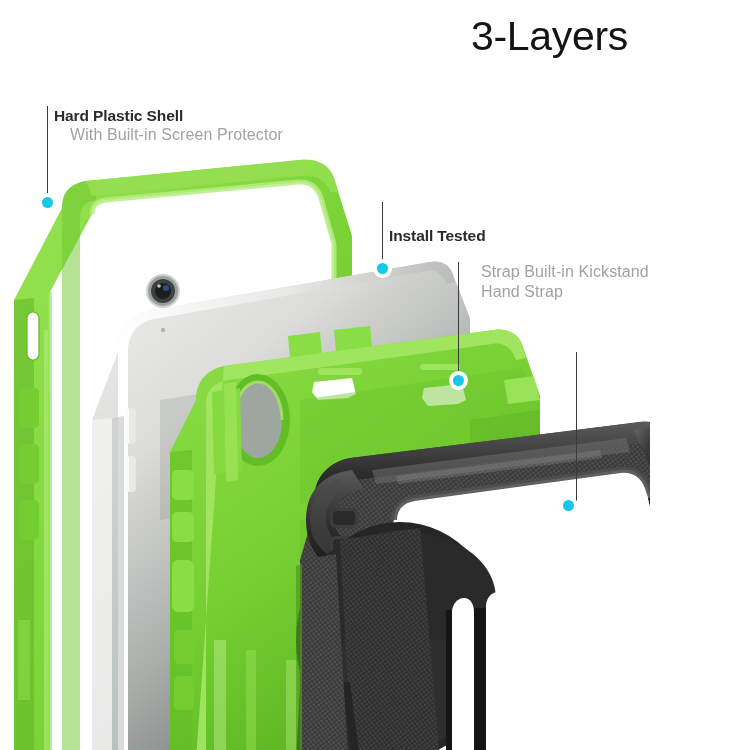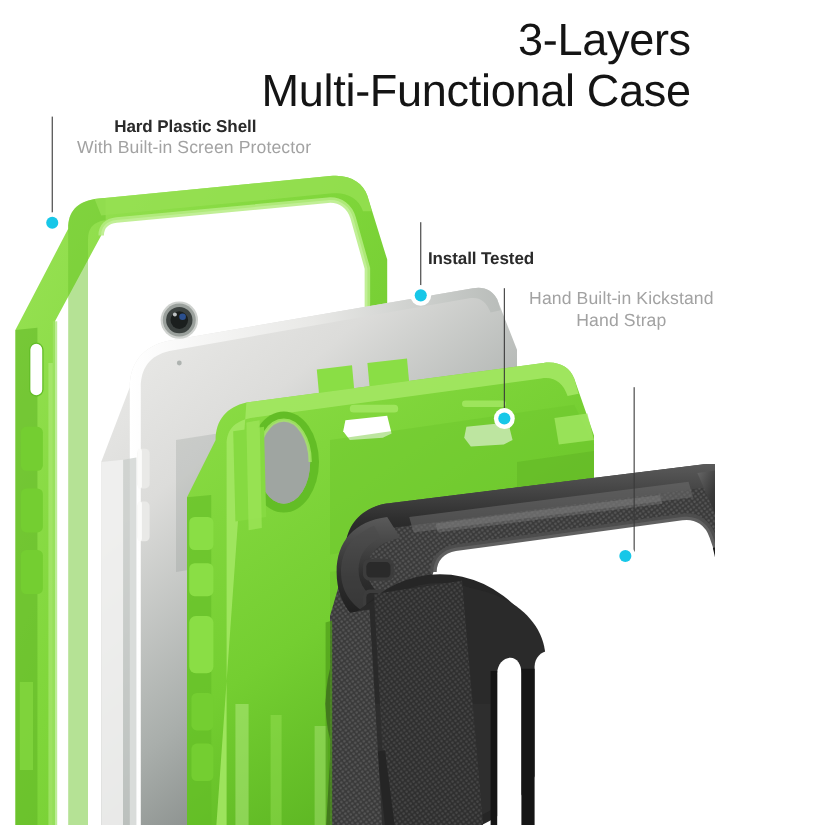--- a/index.html
+++ b/index.html
@@ -21,21 +21,21 @@
     display:block;
     font-size:41px;
     line-height:1.12;
     font-weight:300;
     color:#141414;
     letter-spacing:-0.3px;
     white-space:nowrap;
   }
 
   
-  .callout { position:absolute; z-index:62;text-align:center; }
+  .callout { position:absolute; z-index:62; }
   .callout .head {
     font-size:15.5px;
     font-weight:bold;
     color:#2a2a2a;
     line-height:1.25;
     white-space:nowrap;
     letter-spacing:-0.1px;
   }
   .callout .sub {
     font-size:16px;
@@ -351,39 +351,38 @@
 
           <path d="M296,566 L302,564 L302,758 L296,760 Z" fill="#4f9c1a" opacity="0.7"></path>
         </g>
 
       </g>
     </svg>
   </div>
 
   <div class="title-block">
     <span class="title-line">3-Layers</span>
-    <span class="title-line">Multi-Functional Case</span>
   </div>
 
   <div id="callout-layer">
       <div class="lead-line" style="left: 47px; top: 106px; height: 96px;"></div>
       <div class="lead-dot ringed" style="left: 41.5px; top: 196.5px; background: rgb(23, 199, 232);"></div>
       <div class="callout" style="left: 54px; top: 106px;">
         <div class="head">Hard Plastic Shell</div>
         <div class="sub">With Built-in Screen Protector</div>
       </div>
       <div class="lead-line" style="left: 382px; top: 202px; height: 66px;"></div>
       <div class="lead-dot ringed" style="left: 376.5px; top: 262.5px; background: rgb(23, 199, 232);"></div>
       <div class="callout" style="left: 389px; top: 202px; margin-top: 24px;">
         <div class="head">Install Tested</div>
       </div>
       <div class="lead-line" style="left: 458px; top: 262px; height: 118px;"></div>
       <div class="lead-dot ringed" style="left: 452.5px; top: 374.5px; background: rgb(23, 199, 232);"></div>
       <div class="callout" style="left: 465px; top: 262px;">
-        <div class="sub">Hand Built-in Kickstand</div>
+        <div class="sub">Strap Built-in Kickstand</div>
         <div class="sub">Hand Strap</div>
       </div>
       <div class="lead-line" style="left: 576px; top: 352px; height: 152px;"></div>
       <div class="lead-dot ringed" style="left: 562.5px; top: 499.5px; background: rgb(23, 199, 232);"></div>
       <div class="callout" style="left: 584px; top: 352px;">
       </div>
     </div>
 
 </div>
 

